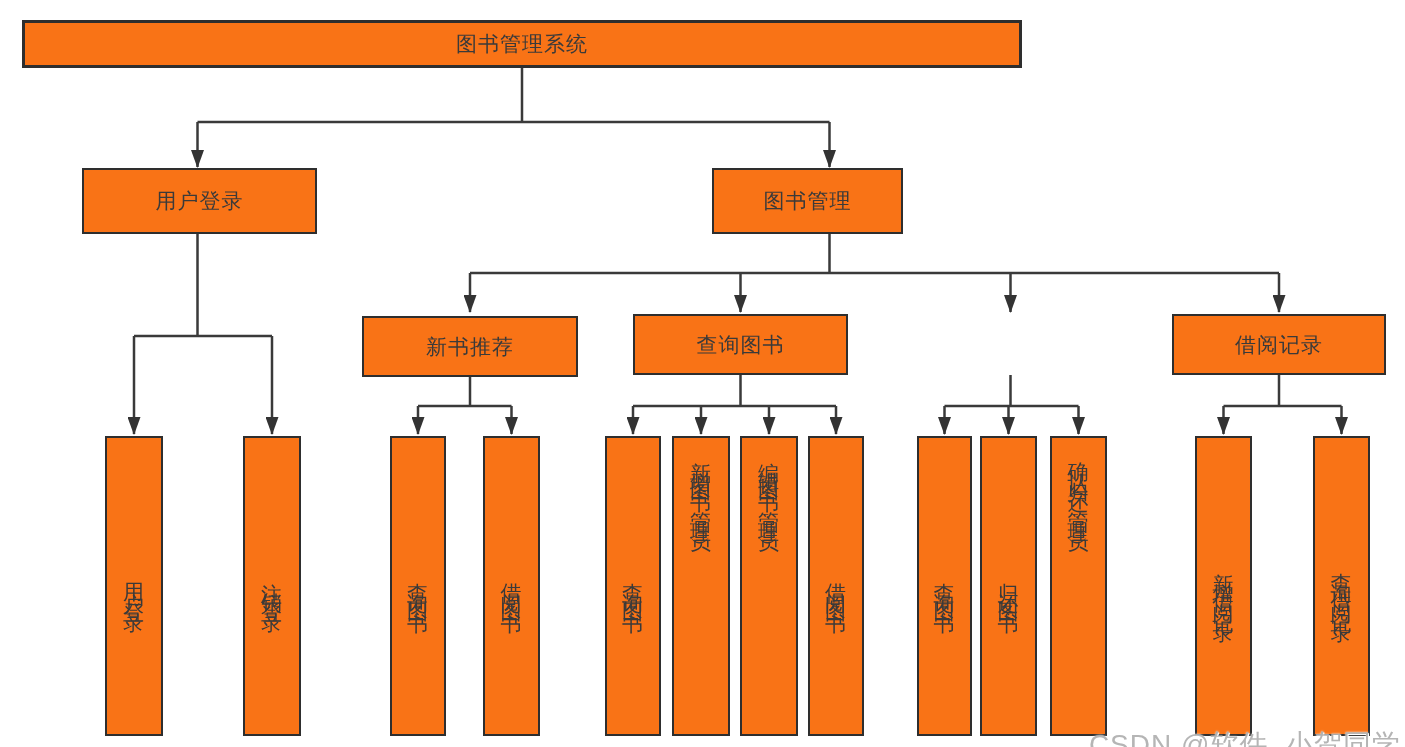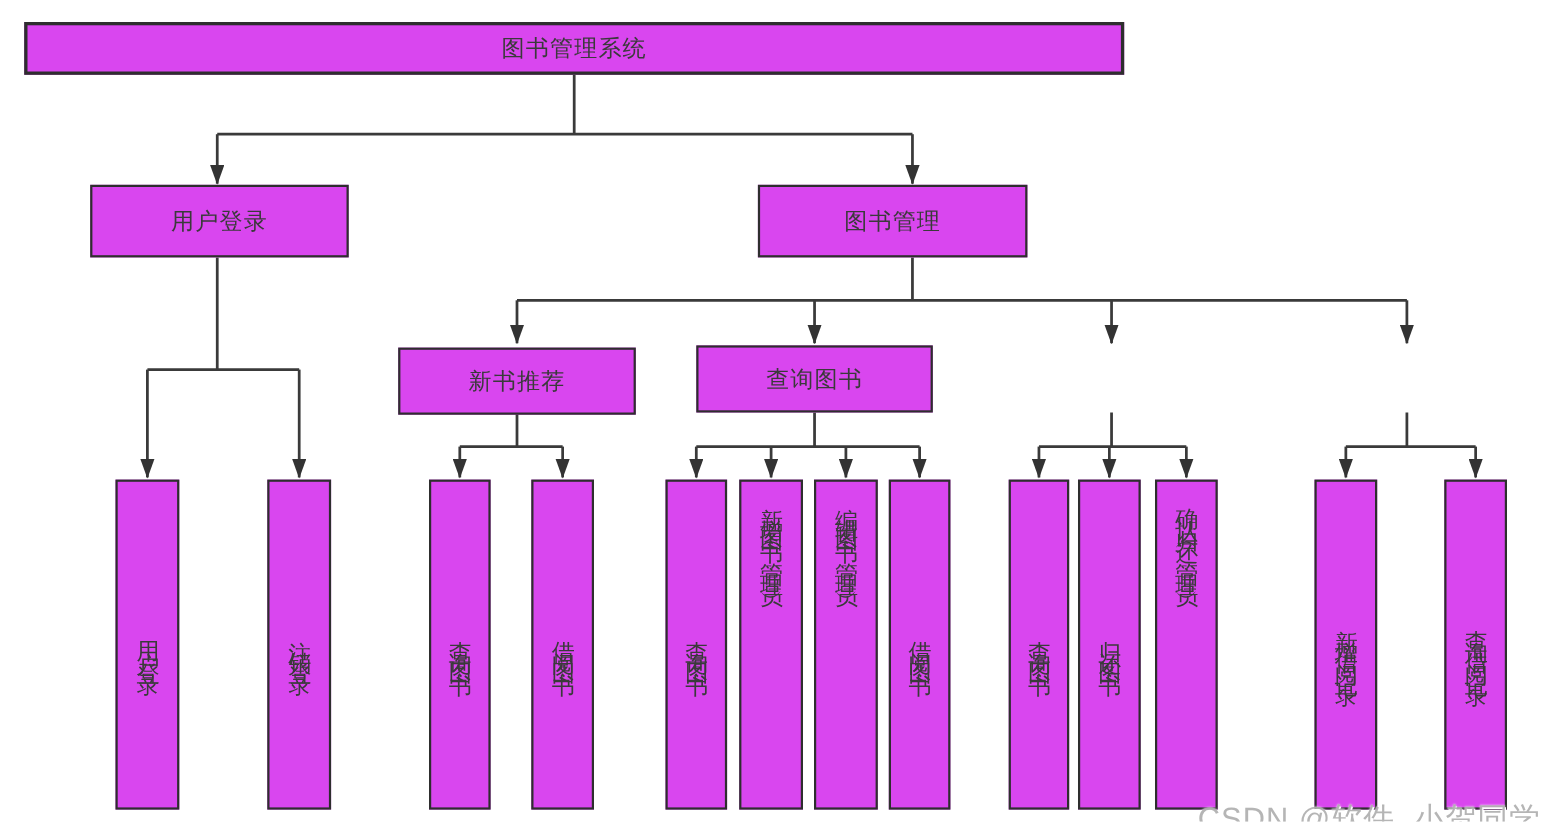--- a/index.html
+++ b/index.html
@@ -8,21 +8,21 @@
     width:1405px;height:747px;
     background:#ffffff;
     font-family:"Liberation Sans","DejaVu Sans",sans-serif;
     color:#333333;
     overflow:hidden;
   }
   #wires{position:absolute;left:0;top:0;width:1405px;height:747px;}
   .node{
     position:absolute;
     box-sizing:border-box;
-    background:#d946ef;
+    background:#f97316;
     border:2.5px solid #2e2e2e;
     display:flex;
     align-items:center;
     justify-content:center;
     font-size:21px;
     color:#3a3a3a;
     letter-spacing:1px;
     text-align:center;
   }
   .root{border-width:3px;}
@@ -102,29 +102,32 @@
     </g>
   </svg>
 
   <div class="node root" style="left:22px;top:20px;width:1000px;height:48px;">
     <span>图书管理系统</span>
   </div>
 
   <div class="node" style="left:82px;top:168px;width:235px;height:66px;">
     <span>用户登录</span>
   </div>
-  <div class="node" style="left:689px;top:168px;width:245px;height:66px;">
+  <div class="node" style="left:712px;top:168px;width:191px;height:66px;">
     <span>图书管理</span>
   </div>
 
   <div class="node" style="left:362px;top:316px;width:216px;height:61px;">
     <span>新书推荐</span>
   </div>
   <div class="node" style="left:633px;top:314px;width:215px;height:61px;">
     <span>查询图书</span>
+  </div>
+  <div class="node" style="left:1172px;top:314px;width:214px;height:61px;">
+    <span>借阅记录</span>
   </div>
 
   <div class="node vnode" style="left:105px;top:436px;width:58px;height:300px;">
     <span class="vtext">用户登录</span>
   </div>
   <div class="node vnode" style="left:243px;top:436px;width:58px;height:300px;">
     <span class="vtext">注销登录</span>
   </div>
 
   <div class="node vnode" style="left:390px;top:436px;width:56px;height:300px;">

